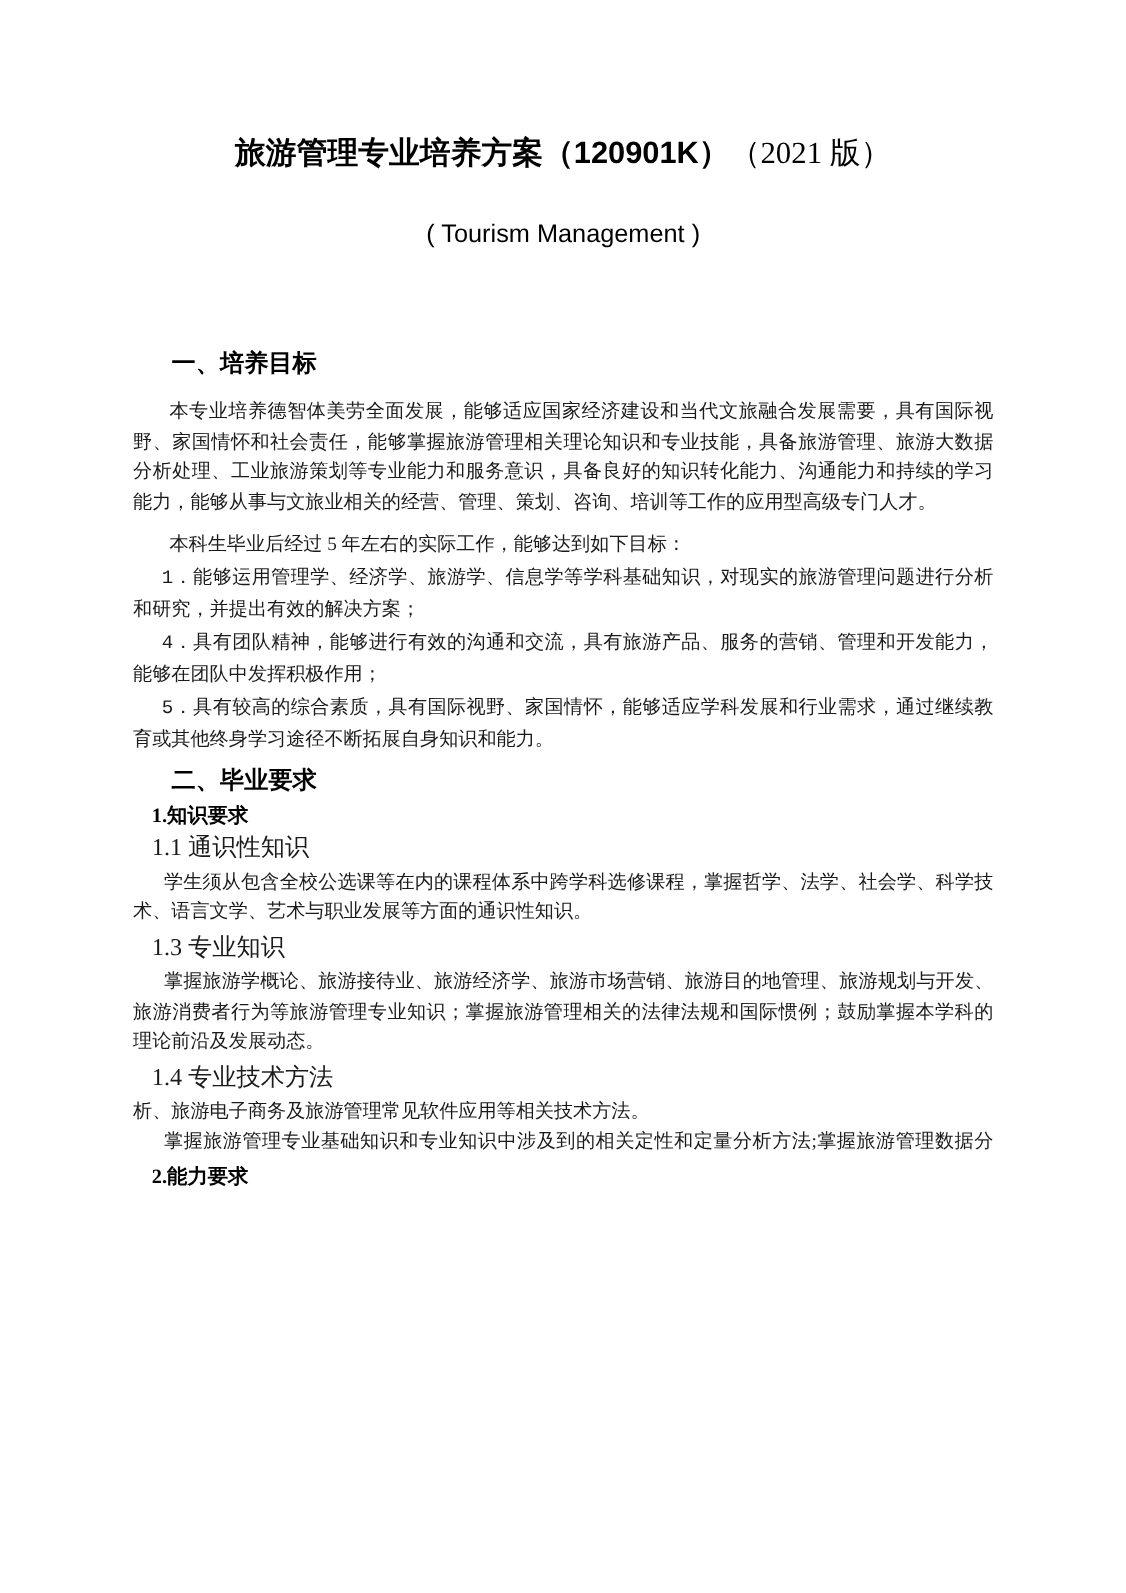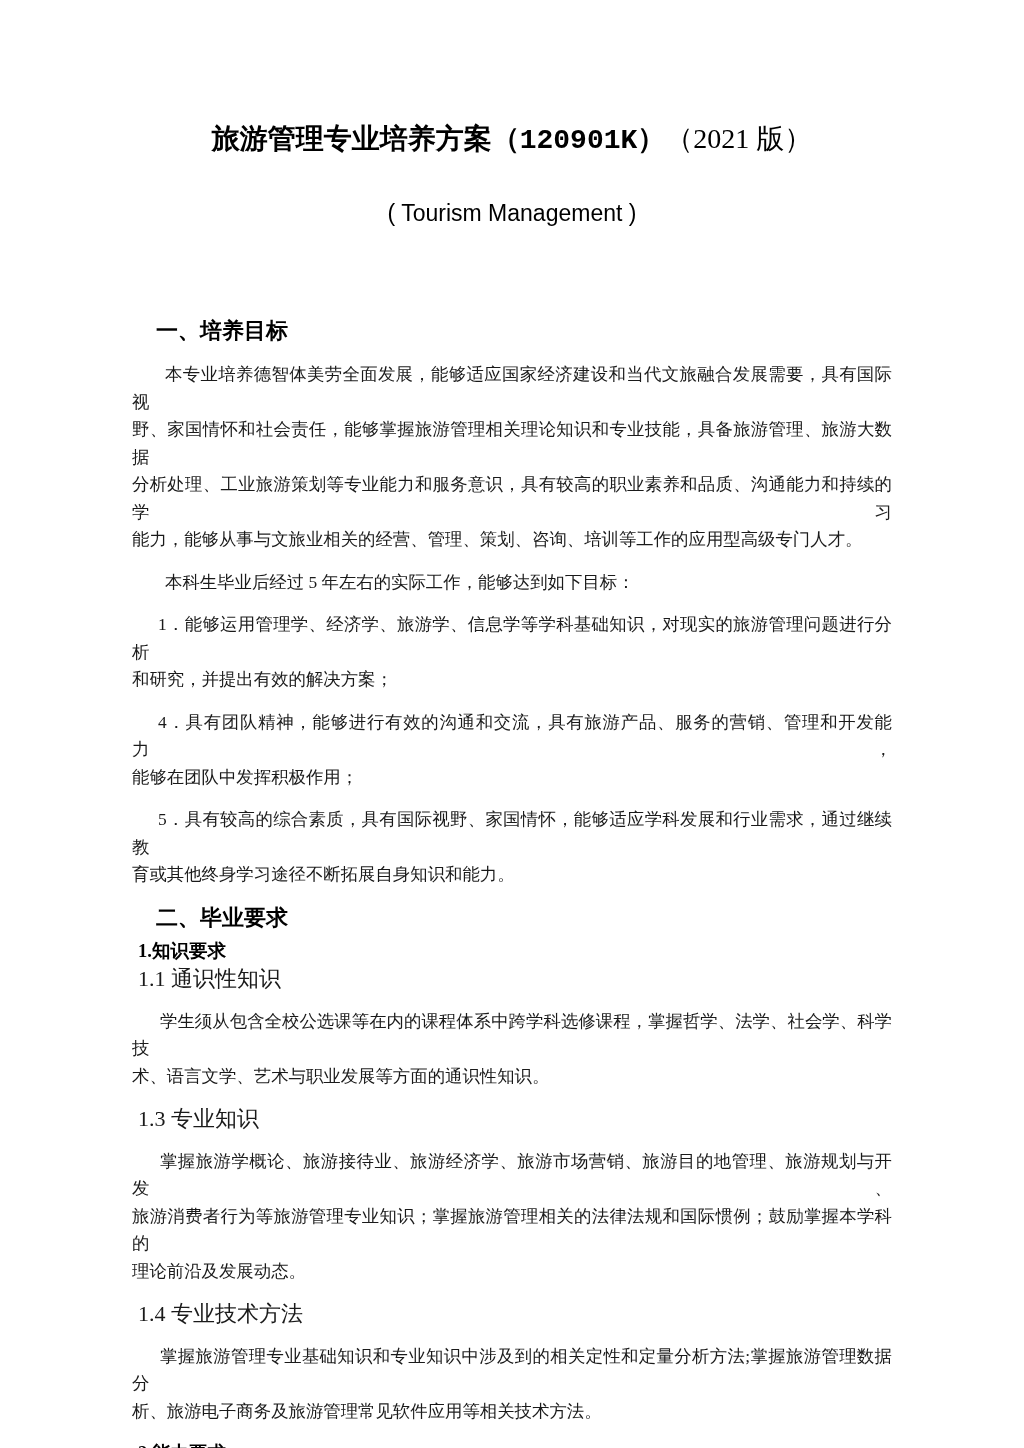--- a/index.html
+++ b/index.html
@@ -3,34 +3,34 @@
 <meta charset="utf-8">
 <style>
   html,body{margin:0;padding:0;background:#ffffff;}
   .page{
     width:1024px;height:1448px;box-sizing:border-box;
     margin:0 auto;background:#ffffff;color:#1a1a1a;
     padding:122px 117px 0 117px;overflow:hidden;
     font-family:"Liberation Serif",serif;
   }
   .title{margin:0;text-align:center;font-size:28px;line-height:34px;color:#000;font-weight:700;}
-  .t-main{font-family:Liberation Mono, monospace;font-weight:700;}
+  .t-main{font-family:Liberation Sans, sans-serif;font-weight:700;}
   .t-ver{font-family:"Liberation Serif",serif;font-weight:500;}
   .subtitle{margin-top:41px;text-align:center;font-family:"Liberation Sans",sans-serif;
     font-size:23px;line-height:28px;color:#000;font-weight:400;}
   .sec{margin:0;font-family:"Liberation Sans",sans-serif;font-weight:700;
     font-size:22px;line-height:27px;color:#000;padding-left:39px;}
   .mt-s1{margin-top:90px;}
   .mt-s2{margin-top:9px;}
-  .para{margin:15px;}
+  .para{margin:4px;}
   .ln{font-size:17.4px;line-height:27.5px;color:#1a1a1a;}
   .j{text-align:justify;text-align-last:justify;}
   .l{text-align:left;text-align-last:left;}
   .i33{text-indent:33px;}
-  .i26{text-indent:26px;}
+  .i26{text-indent:26px;font-family:Liberation Mono, monospace;}
   .i28{text-indent:28px;}
   .mt-p1{margin-top:17px;}
   .mt-p2{margin-top:11px;}
   .subhead{margin:0;font-size:22px;line-height:27.5px;font-weight:400;padding-left:21px;color:#1a1a1a;}
   .bold{font-weight:700;font-size:18.5px;color:#000;}
   .mt-k1{margin-top:7px;}
   .mt-a2{margin-top:6px;}
 </style>
 </head>
 <body>
@@ -41,21 +41,21 @@
     <h1 class="title"><span class="t-main">旅游管理专业培养方案（120901K）</span><span class="t-ver">（2021 版）</span></h1>
     <div class="subtitle">( Tourism Management )</div>
   </header>
 
   <section>
     <h2 class="sec mt-s1">一、培养目标</h2>
 
     <div class="para mt-p1">
       <div class="ln j i33">本专业培养德智体美劳全面发展，能够适应国家经济建设和当代文旅融合发展需要，具有国际视</div>
       <div class="ln j">野、家国情怀和社会责任，能够掌握旅游管理相关理论知识和专业技能，具备旅游管理、旅游大数据</div>
-      <div class="ln j">分析处理、工业旅游策划等专业能力和服务意识，具有较高的职业素养和品质、沟通能力和持续的学习</div>
+      <div class="ln j">分析处理、工业旅游策划等专业能力和服务意识，具备良好的知识转化能力、沟通能力和持续的学习</div>
       <div class="ln l">能力，能够从事与文旅业相关的经营、管理、策划、咨询、培训等工作的应用型高级专门人才。</div>
     </div>
 
     <div class="para mt-p2">
       <div class="ln l i33">本科生毕业后经过 5 年左右的实际工作，能够达到如下目标：</div>
     </div>
 
     <div class="para">
       <div class="ln j i26">1．能够运用管理学、经济学、旅游学、信息学等学科基础知识，对现实的旅游管理问题进行分析</div>
       <div class="ln l">和研究，并提出有效的解决方案；</div>
@@ -88,20 +88,20 @@
 
     <h4 class="subhead">1.3 专业知识</h4>
     <div class="para">
       <div class="ln j i28">掌握旅游学概论、旅游接待业、旅游经济学、旅游市场营销、旅游目的地管理、旅游规划与开发、</div>
       <div class="ln j">旅游消费者行为等旅游管理专业知识；掌握旅游管理相关的法律法规和国际惯例；鼓励掌握本学科的</div>
       <div class="ln l">理论前沿及发展动态。</div>
     </div>
 
     <h4 class="subhead">1.4 专业技术方法</h4>
     <div class="para">
+      <div class="ln l">析、旅游电子商务及旅游管理常见软件应用等相关技术方法。</div>
       <div class="ln j i28">掌握旅游管理专业基础知识和专业知识中涉及到的相关定性和定量分析方法;掌握旅游管理数据分</div>
-      <div class="ln l">析、旅游电子商务及旅游管理常见软件应用等相关技术方法。</div>
     </div>
 
     <h3 class="subhead bold mt-a2">2.能力要求</h3>
   </section>
 
 </main>
 
 </body></html>

